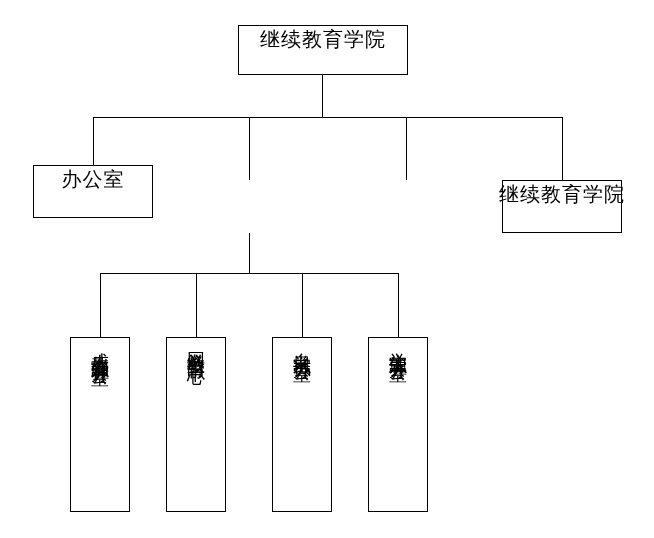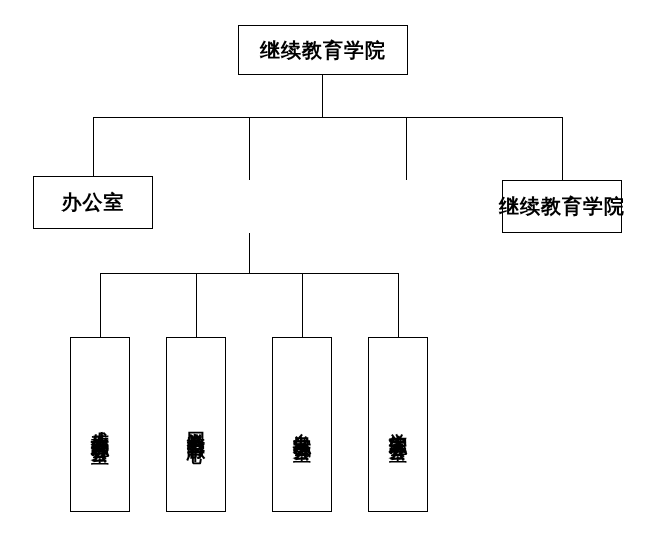--- a/index.html
+++ b/index.html
@@ -15,45 +15,44 @@
     font-family: "Liberation Serif", "DejaVu Serif", serif;
     color: #000000;
     overflow: hidden;
   }
   .node {
     position: absolute;
     box-sizing: border-box;
     border: 1px solid #000000;
     background: #ffffff;
     display: flex;
-    align-items: center;
+    align-items: flex-start;
     justify-content: center;
     text-align: center;
-    font-weight: bold;
   }
   .hnode {
     font-size: 20px;
     letter-spacing: 1px;
     white-space: nowrap;
   }
   .vnode span {
     writing-mode: vertical-rl;
     text-orientation: upright;
     font-size: 18px;
     line-height: 1;
     letter-spacing: 2px;
   }
   .hnode span { display: inline-block; }
   .conn {
     position: absolute;
     background: #000000;
   }
   
   #root-box   { left: 238px; top: 25px;  width: 170px; height: 50px; }
-  #l2-box-0   { left: 33px;  top: 176px; width: 120px; height: 53px; }
+  #l2-box-0   { left: 33px;  top: 165px; width: 120px; height: 53px; }
   #l2-box-1   { left: 189px; top: 180px; width: 121px; height: 53px; }
   #l2-box-2   { left: 346px; top: 180px; width: 120px; height: 53px; }
   #l2-box-3   { left: 502px; top: 180px; width: 120px; height: 53px; }
   #l3-box-0   { left: 70px;  top: 337px; width: 60px;  height: 175px; }
   #l3-box-1   { left: 166px; top: 337px; width: 60px;  height: 175px; }
   #l3-box-2   { left: 272px; top: 337px; width: 60px;  height: 175px; }
   #l3-box-3   { left: 368px; top: 337px; width: 60px;  height: 175px; }
   
   #c-root-drop { left: 322px; top: 75px;  width: 1px;   height: 43px; }
   #c-h1        { left: 93px;  top: 117px; width: 470px; height: 1px;  }

